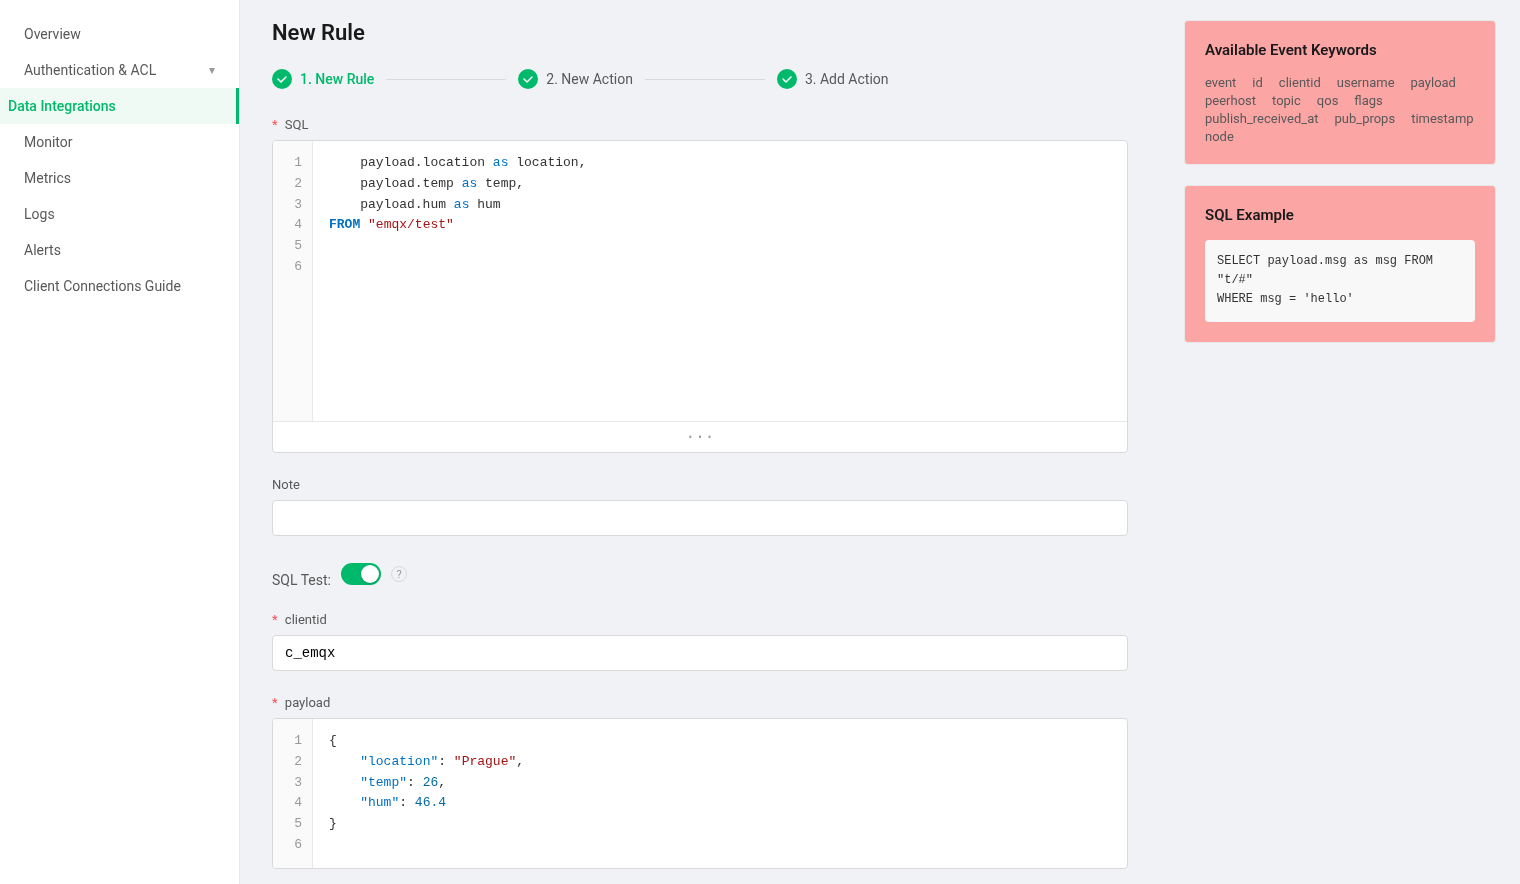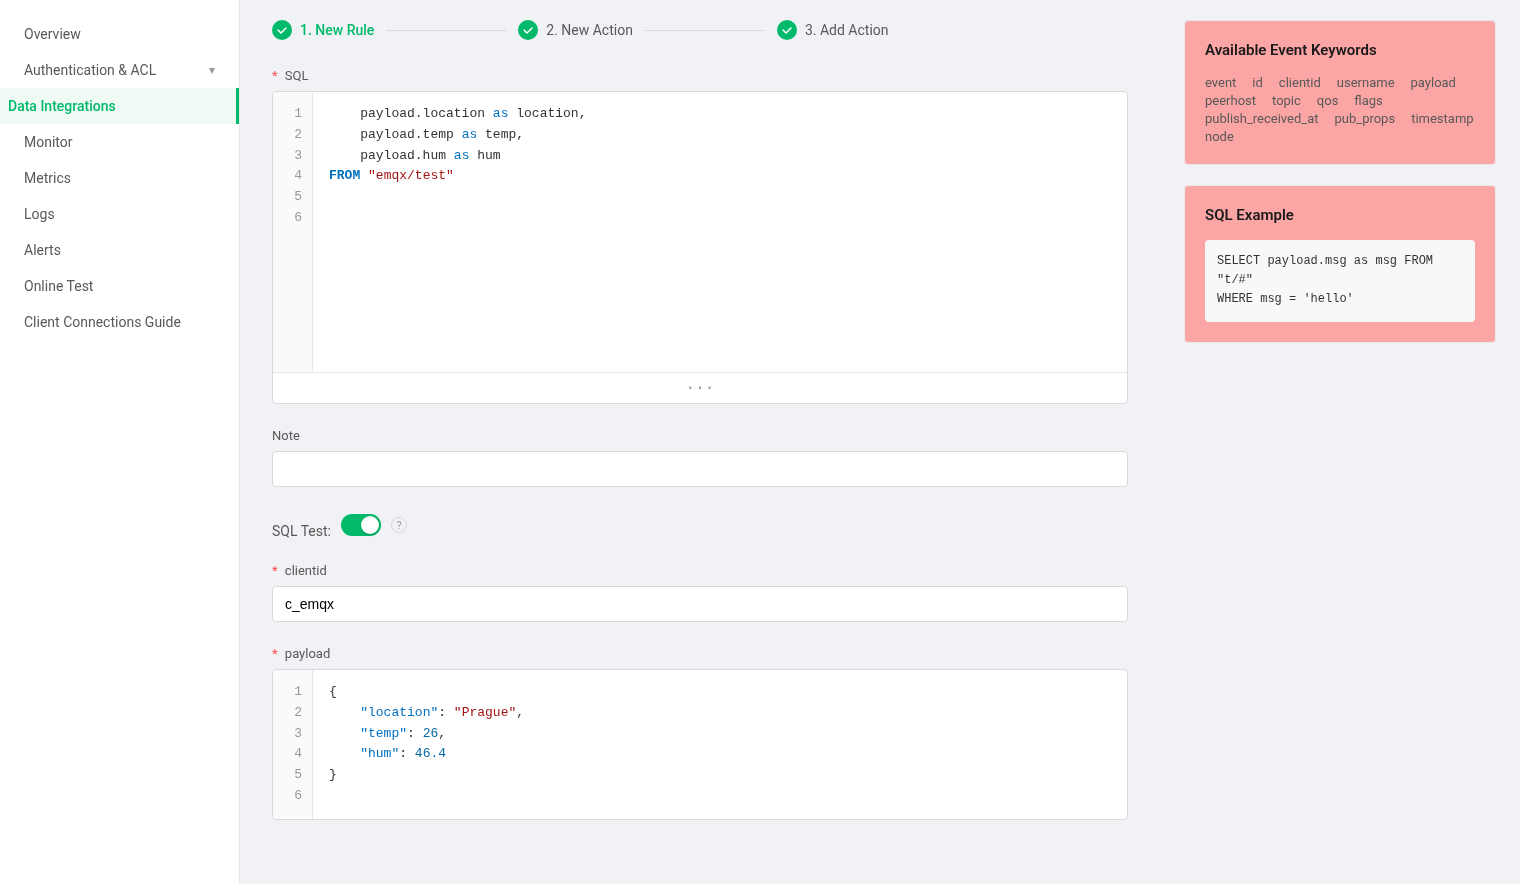--- a/index.html
+++ b/index.html
@@ -205,20 +205,21 @@
     
     .text-input {
       width: 100%;
       height: 36px;
       border: 1px solid #d9d9d9;
       border-radius: 4px;
       padding: 0 12px;
       font-size: 14px;
       outline: none;
       background: #fff;
+      font-family: Liberation Mono, monospace;
     }
 
     
     .payload-editor {
       border: 1px solid #d9d9d9;
       border-radius: 4px;
       background: #fff;
       overflow: hidden;
       font-family: 'Courier New', Courier, monospace;
       font-size: 13px;
@@ -290,28 +291,26 @@
   <div class="sidebar-item">
     <span>Metrics</span>
   </div>
   <div class="sidebar-item">
     <span>Logs</span>
   </div>
   <div class="sidebar-item">
     <span>Alerts</span>
   </div>
   <div class="sidebar-item">
-    <span>Online Test</span>
-  </div>
-  <div class="sidebar-item">
     <span>Client Connections Guide</span>
   </div>
 </div>
 
 <div class="main">
+  <h1 class="page-title">New Rule</h1>
 
   <div class="stepper">
     <div class="step">
       <div class="step-icon completed">
         <svg width="12" height="12" viewBox="0 0 12 12" fill="none">
             <path d="M2 6l3 3 5-5" stroke="white" stroke-width="1.5" stroke-linecap="round" stroke-linejoin="round"></path>
           </svg>
       </div>
       <span class="step-label active">1. New Rule</span>
     </div>

